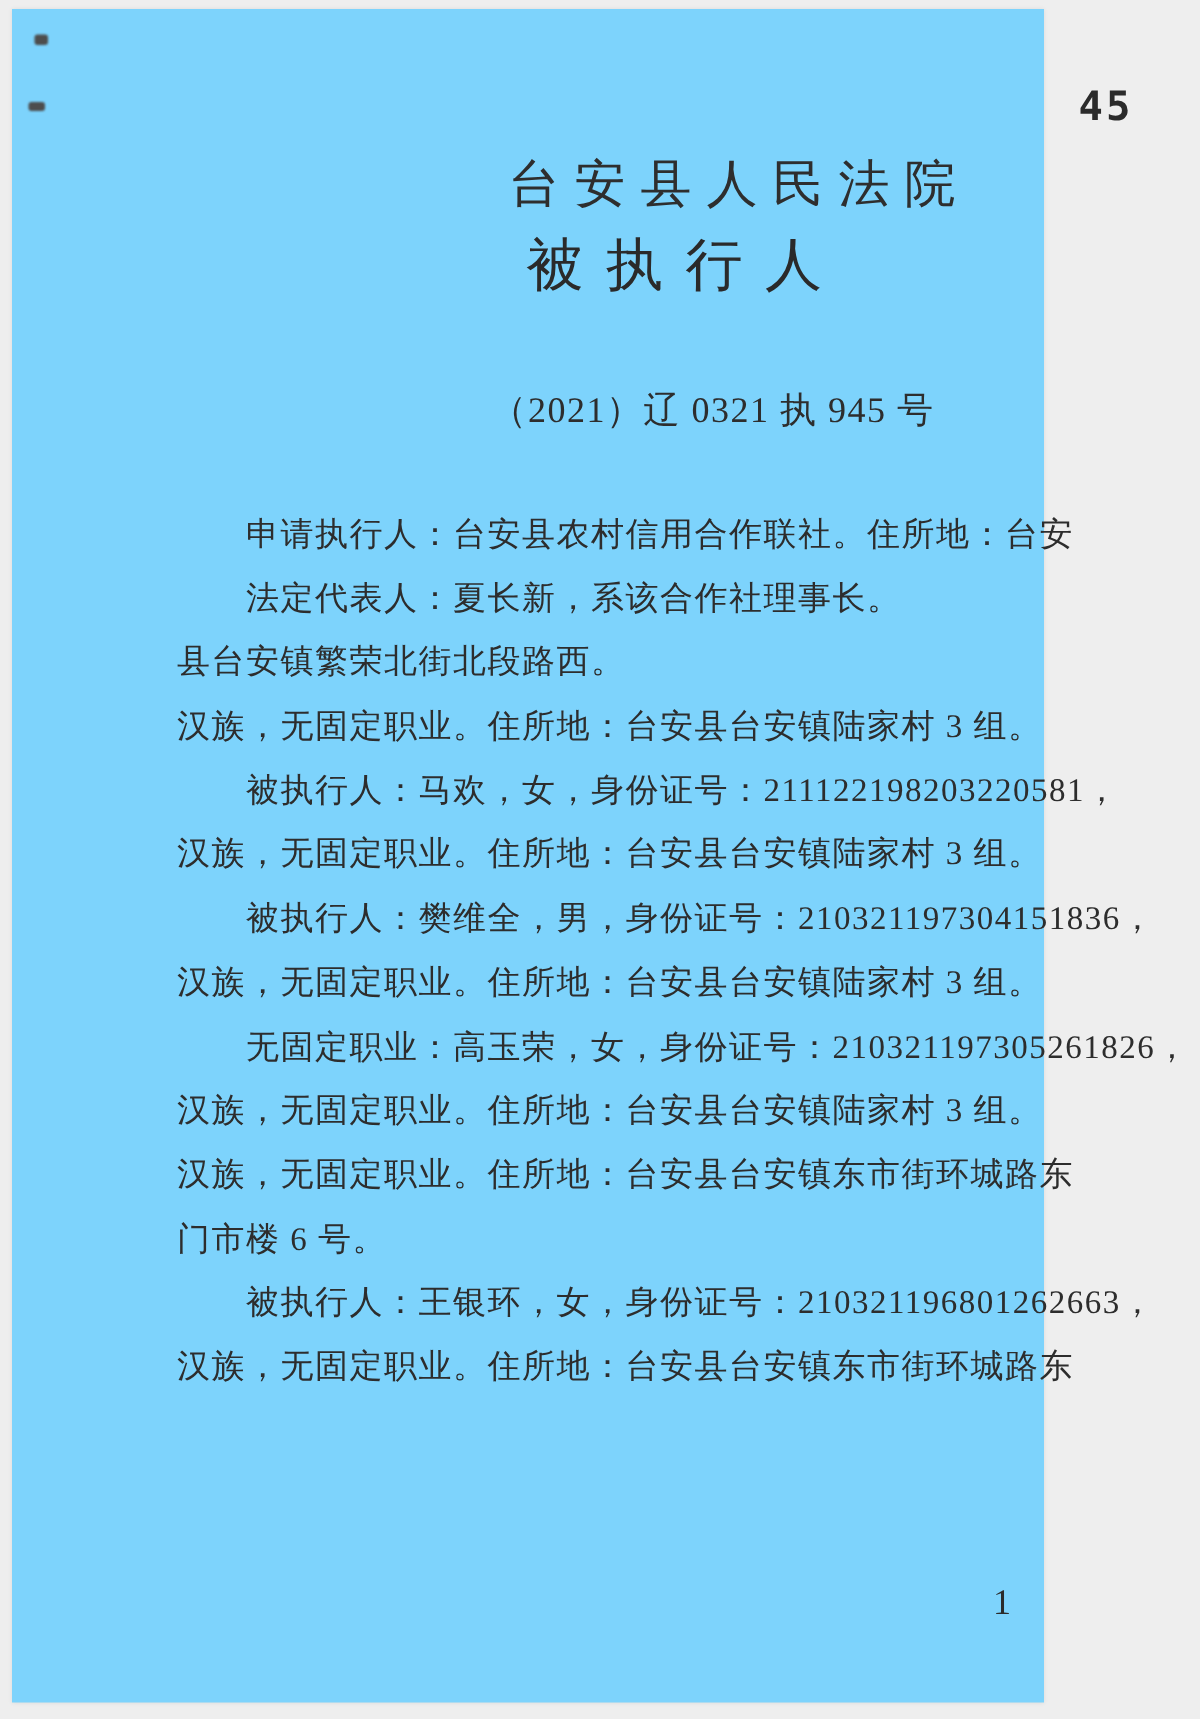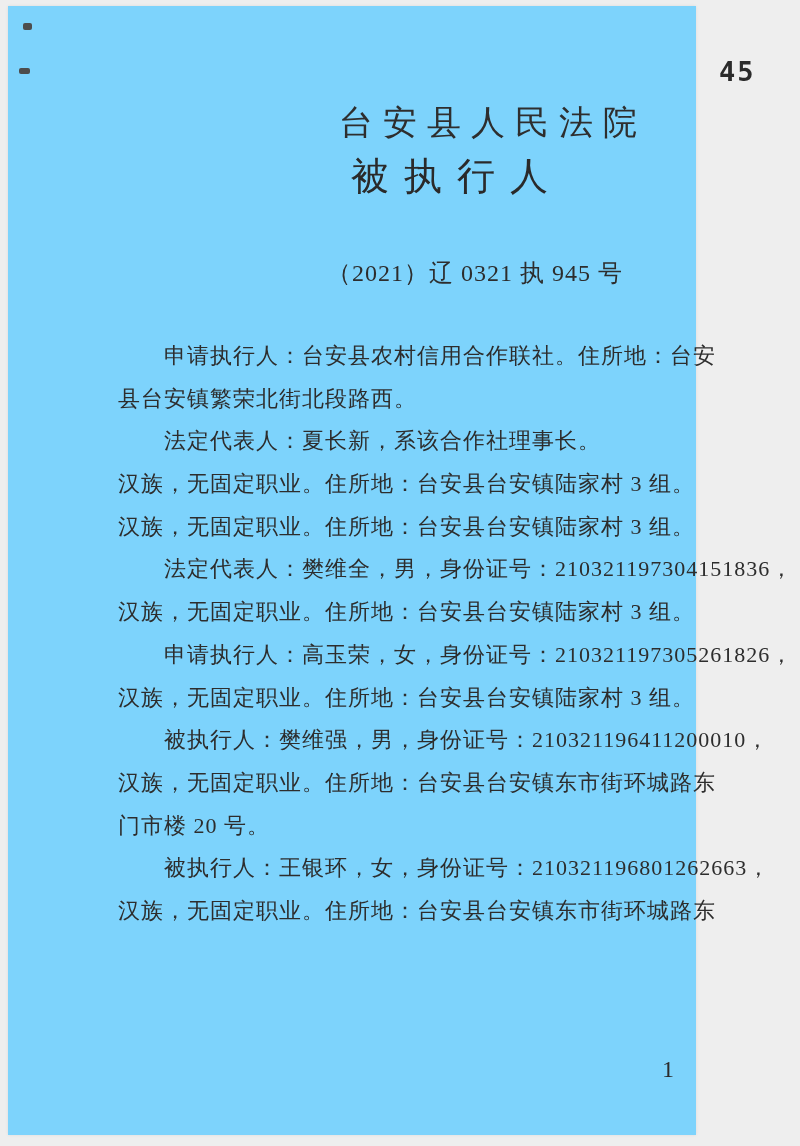--- a/index.html
+++ b/index.html
@@ -108,31 +108,31 @@
     <div class="scan-mark m2"></div>
 
     <div class="archive-num">45</div>
 
     <div class="court-name">台安县人民法院</div>
     <div class="doc-title">被执行人</div>
     <div class="case-number">（2021）辽 0321 执 945 号</div>
 
     <div class="body-text">
       <div class="line indent">申请执行人：台安县农村信用合作联社。住所地：台安</div>
+      <div class="line indent">法定代表人：夏长新，系该合作社理事长。</div>
       <div class="line">县台安镇繁荣北街北段路西。</div>
-      <div class="line indent">法定代表人：夏长新，系该合作社理事长。</div>
       <div class="line">汉族，无固定职业。住所地：台安县台安镇陆家村 3 组。</div>
+      <div class="line indent">被执行人：马欢，女，身份证号：211122198203220581，</div>
       <div class="line">汉族，无固定职业。住所地：台安县台安镇陆家村 3 组。</div>
-      <div class="line indent">法定代表人：樊维全，男，身份证号：210321197304151836，</div>
+      <div class="line indent">被执行人：樊维全，男，身份证号：210321197304151836，</div>
       <div class="line">汉族，无固定职业。住所地：台安县台安镇陆家村 3 组。</div>
-      <div class="line indent">申请执行人：高玉荣，女，身份证号：210321197305261826，</div>
+      <div class="line indent">无固定职业：高玉荣，女，身份证号：210321197305261826，</div>
       <div class="line">汉族，无固定职业。住所地：台安县台安镇陆家村 3 组。</div>
-      <div class="line indent">被执行人：樊维强，男，身份证号：210321196411200010，</div>
       <div class="line">汉族，无固定职业。住所地：台安县台安镇东市街环城路东</div>
-      <div class="line">门市楼 20 号。</div>
+      <div class="line">门市楼 6 号。</div>
       <div class="line indent">被执行人：王银环，女，身份证号：210321196801262663，</div>
       <div class="line">汉族，无固定职业。住所地：台安县台安镇东市街环城路东</div>
     </div>
 
     <div class="page-num">1</div>
 
   </div>
 </div>
 
 </body></html>

